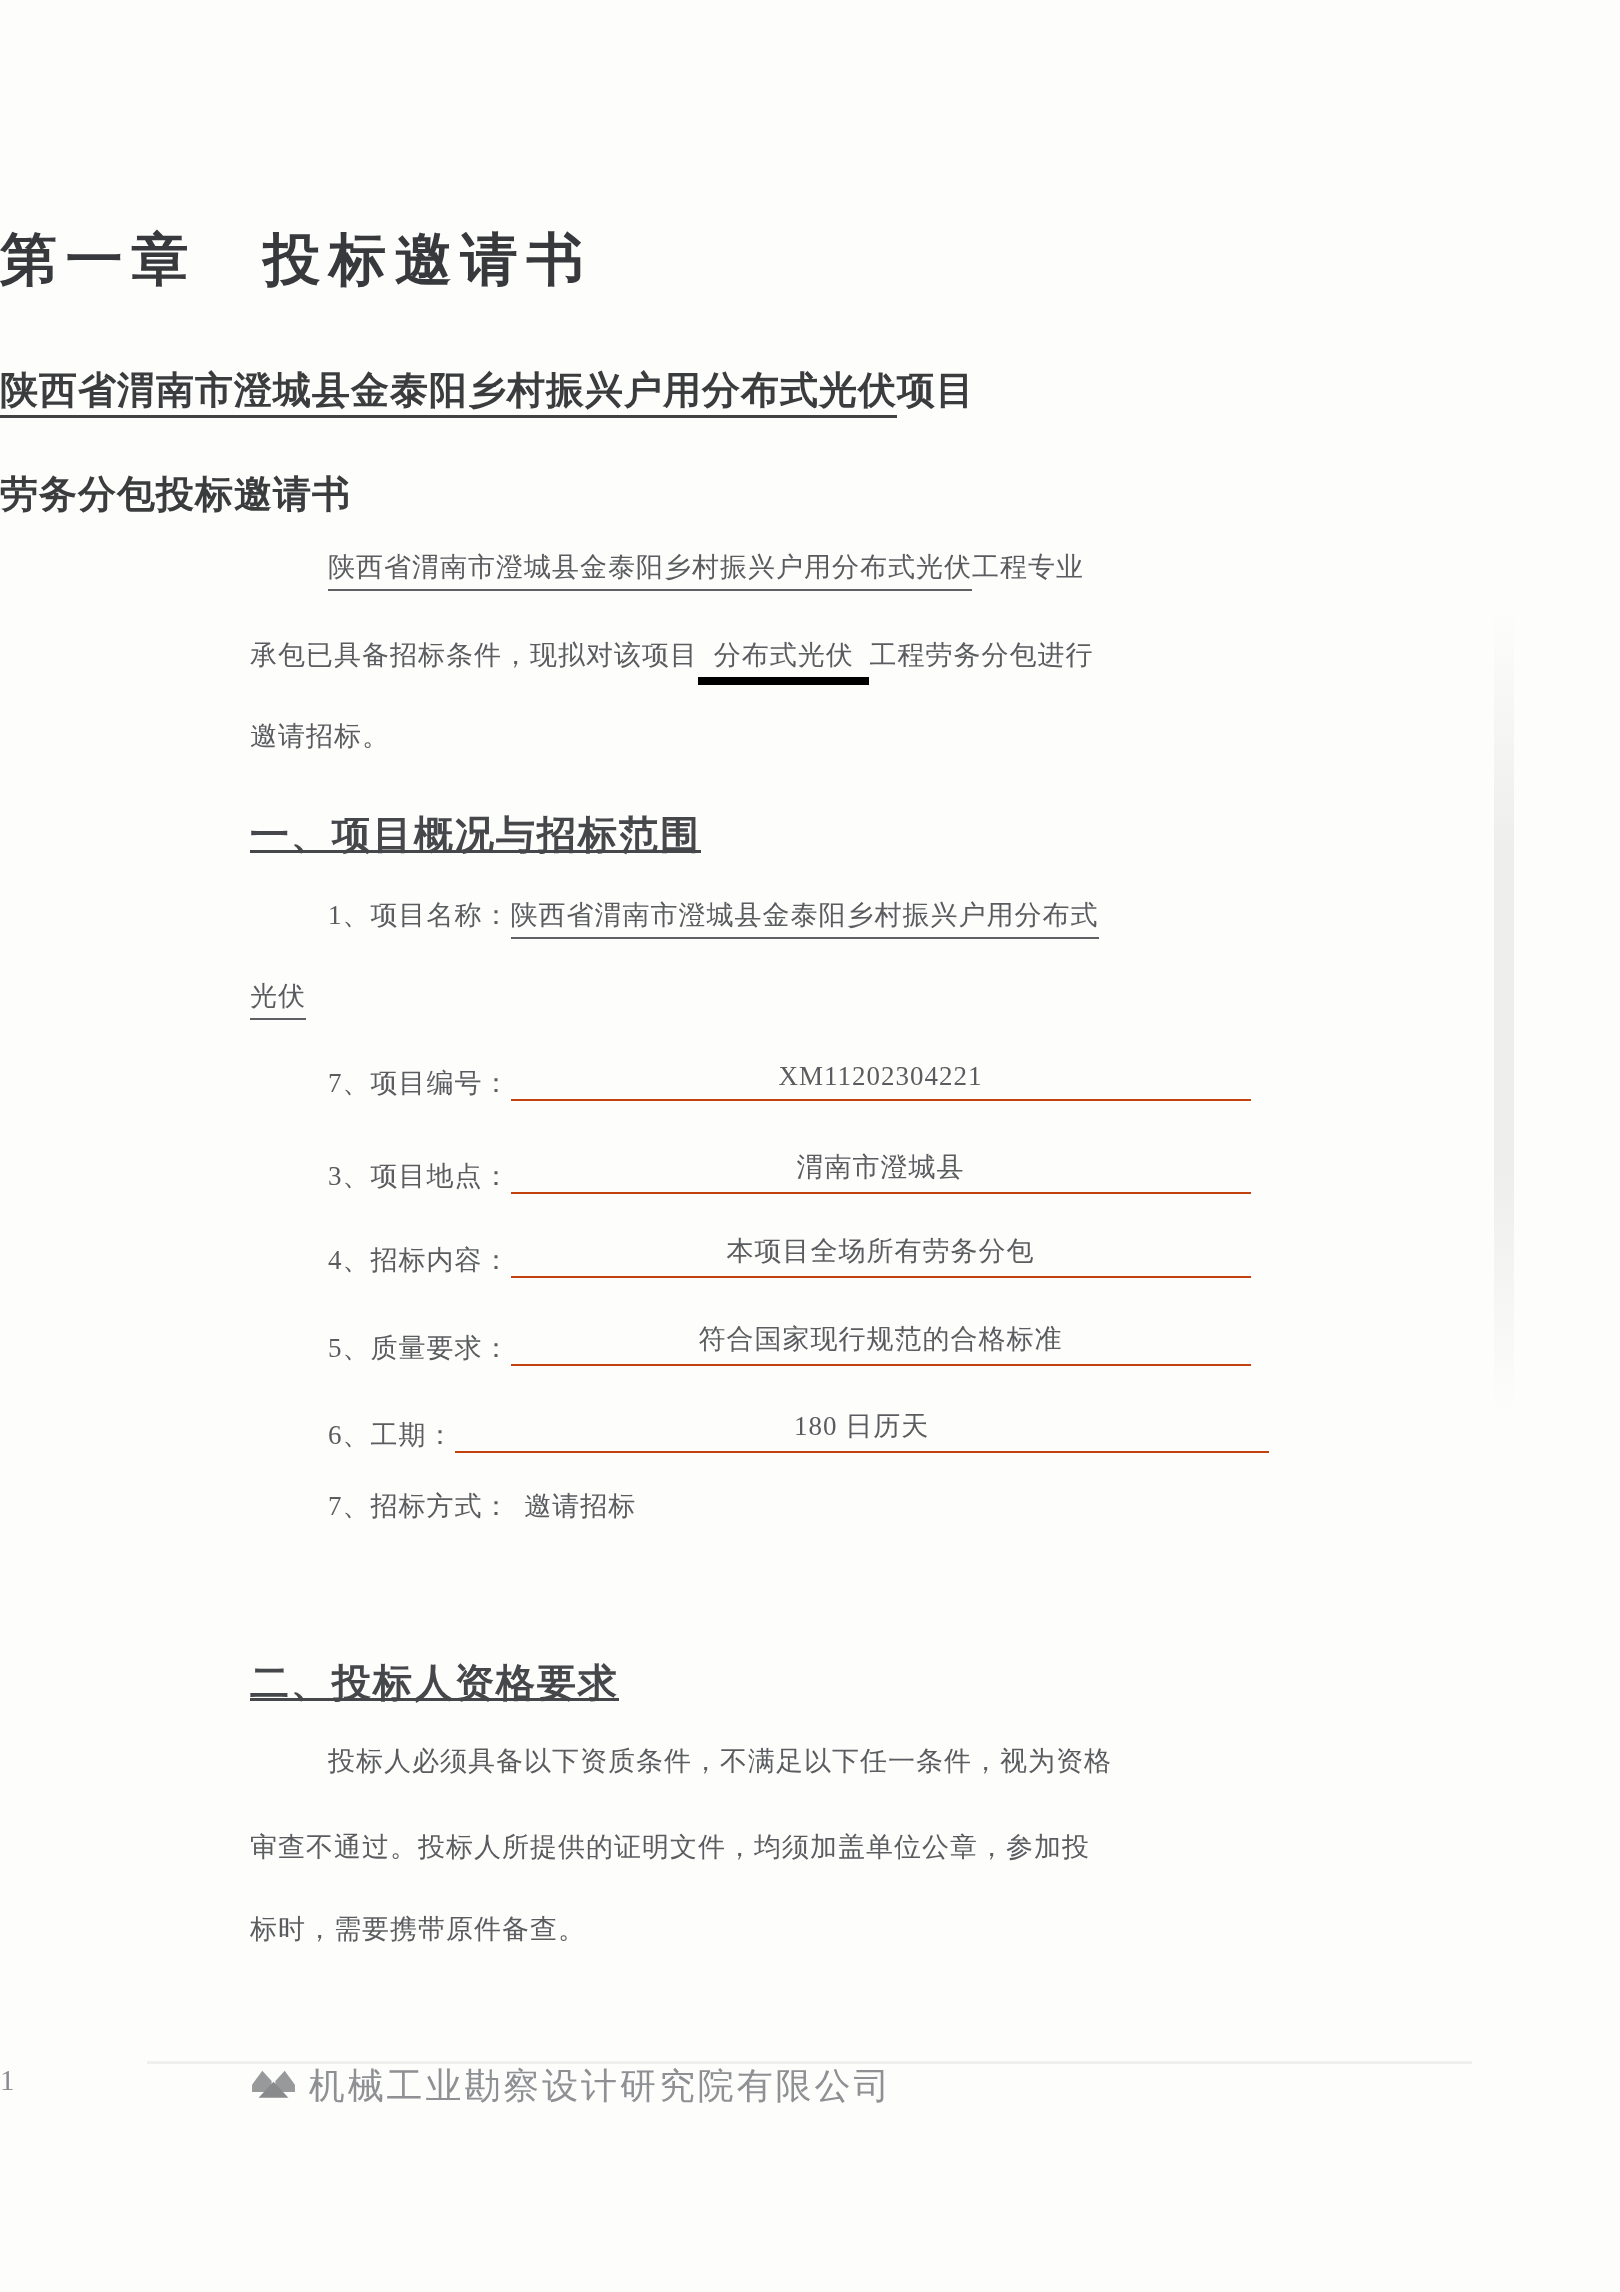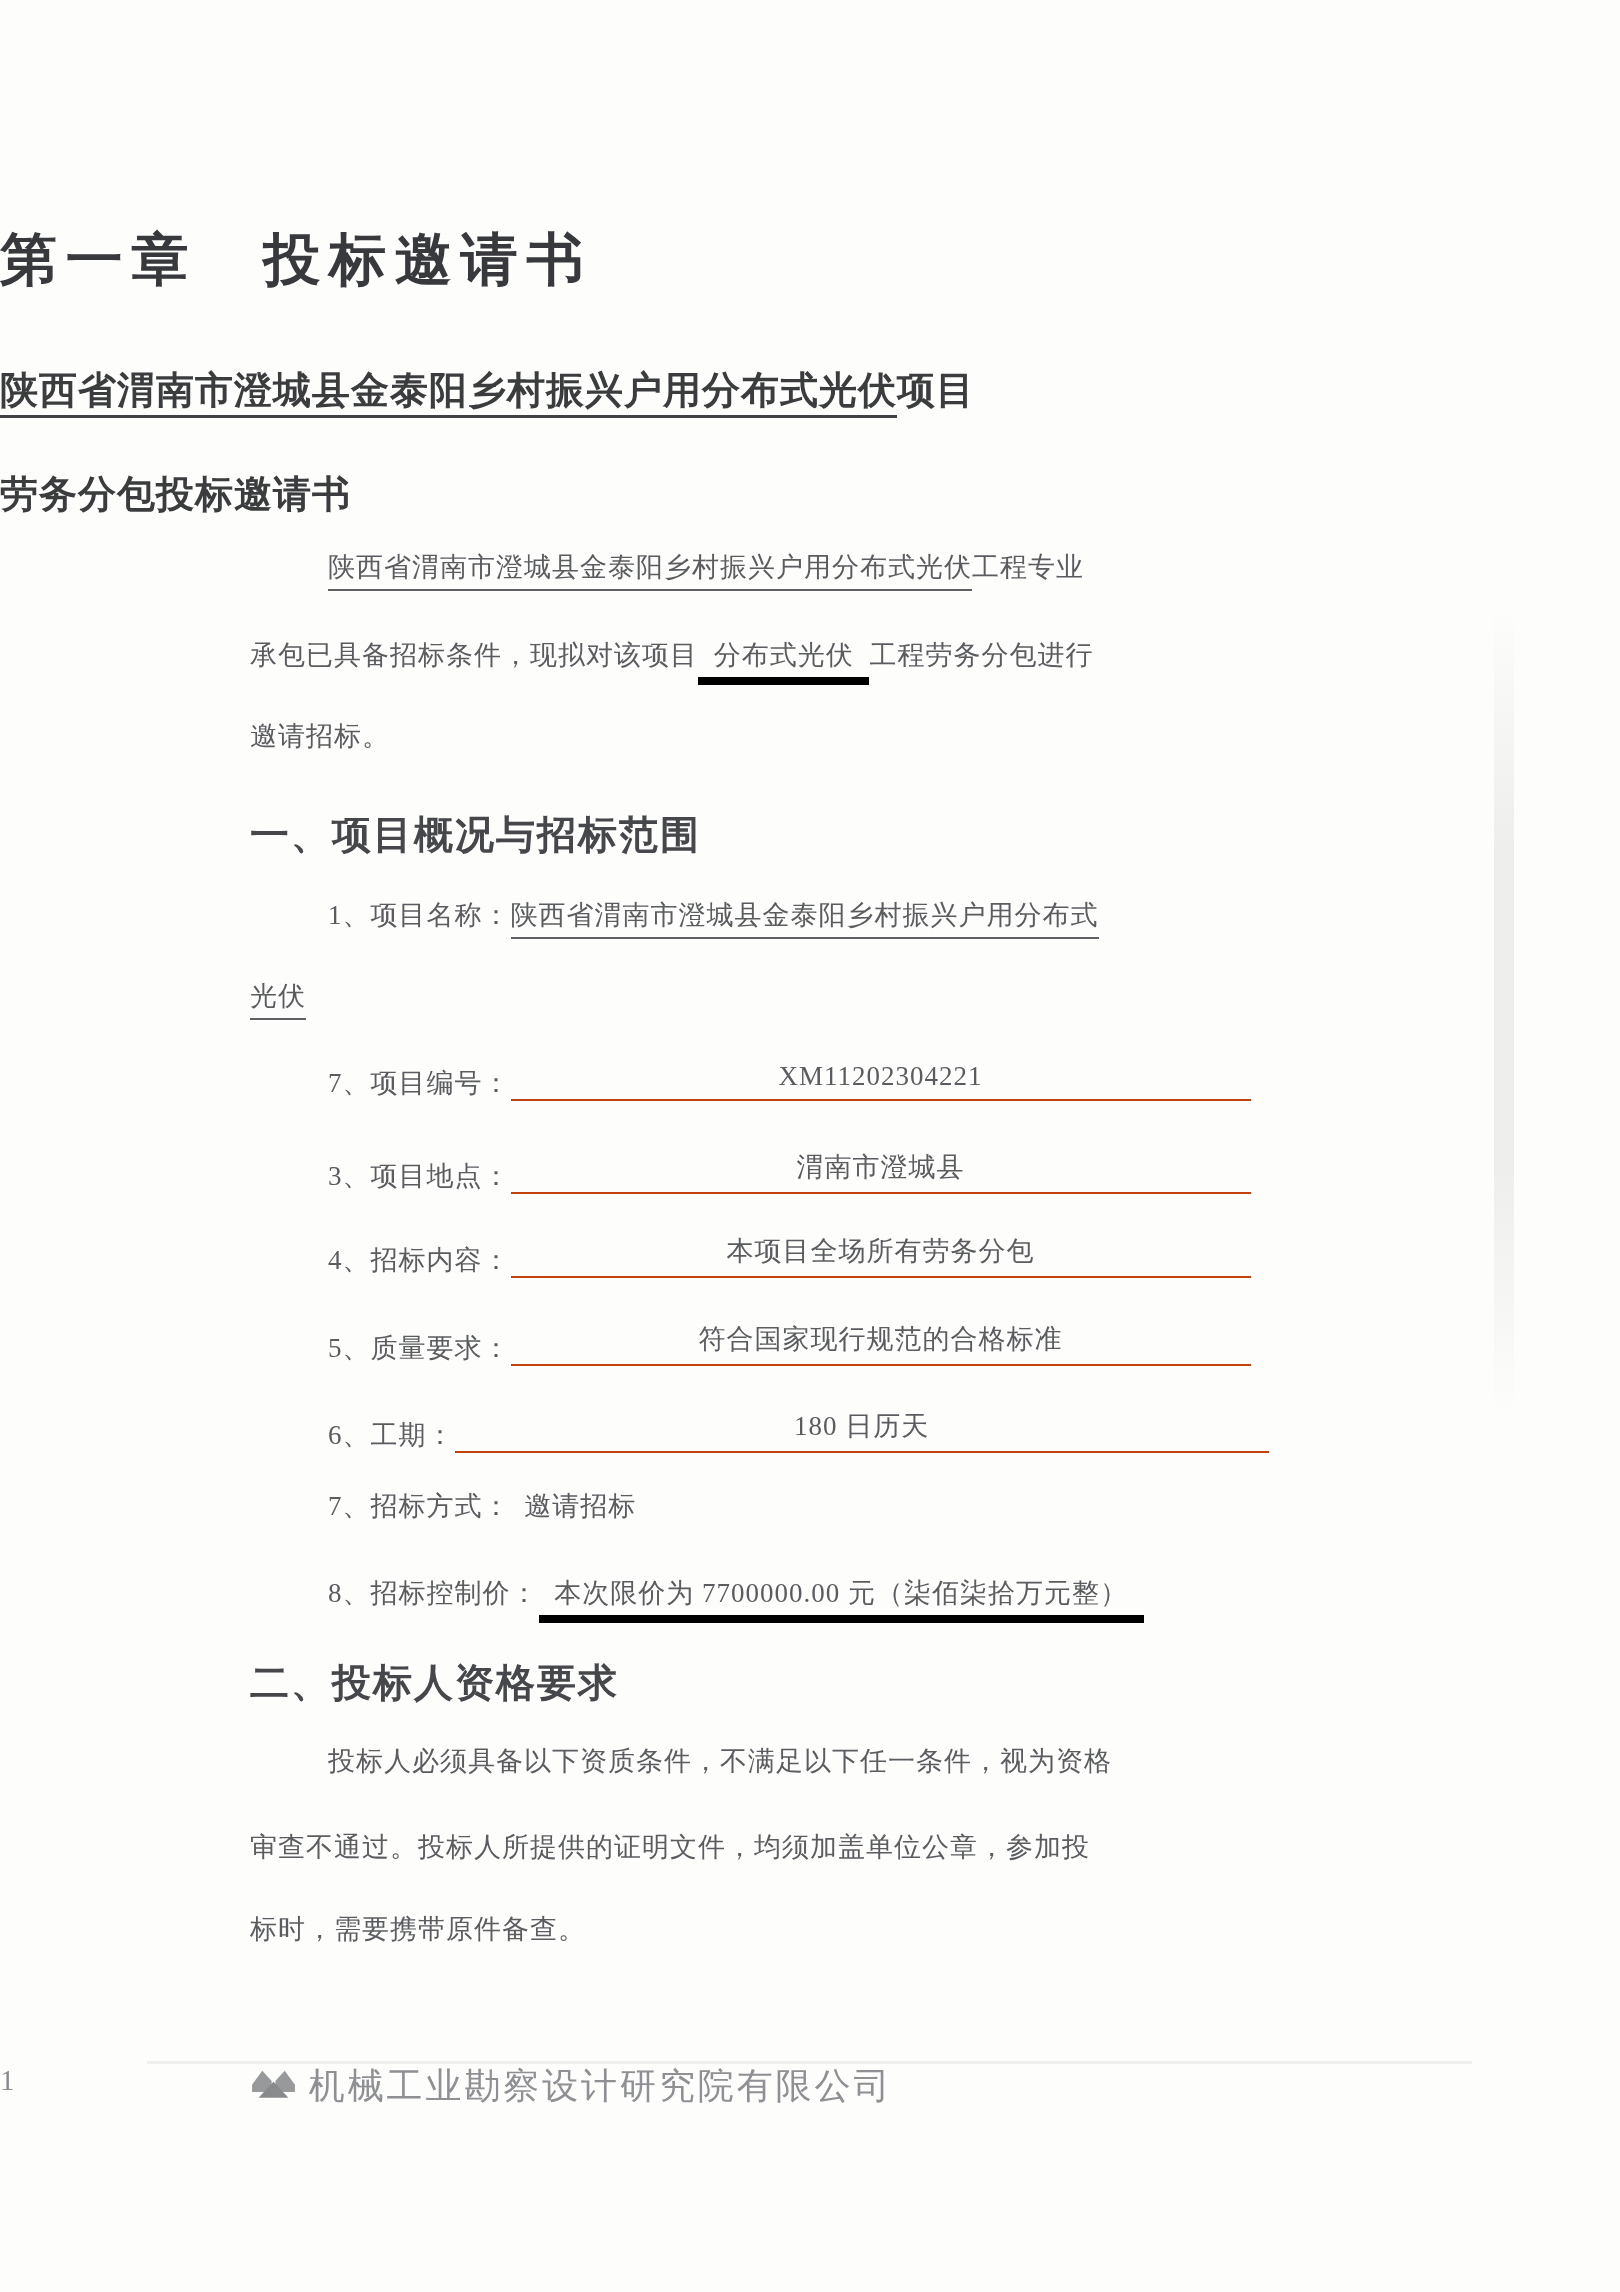--- a/index.html
+++ b/index.html
@@ -28,20 +28,21 @@
     font-family:"Liberation Serif","DejaVu Serif",serif;
     font-size:27px;color:#5b5c5f;letter-spacing:1px;white-space:nowrap;
   }
   .u{border-bottom:2px solid #5f6064;padding-bottom:6.9px;}
   .u-pad{border-bottom:8px solid #000000;padding:0 15.7px 6.9px 15.7px;}
 
   .heading{
     font-family:"Liberation Sans","DejaVu Sans",sans-serif;
     font-weight:bold;font-size:39px;color:#46474a;letter-spacing:2px;
     white-space:nowrap;
+    text-decoration:underline;
   }
 
   .blank{
     display:inline-block;border-bottom:2px solid #c2410c;
     text-align:center;vertical-align:bottom;padding-bottom:6.9px;
   }
   .blank.w1{width:740px;}
   .blank.w2{width:814px;}
   .val-gap{margin-left:13.7px;}
 
@@ -111,23 +112,20 @@
   </div>
 
   <div class="abs body-text" style="left:328px;top:1408px">
     <span>6、工期：</span><span class="blank w2"><span>180 日历天</span></span>
   </div>
 
   <div class="abs body-text" style="left:328px;top:1488px">
     <span>7、招标方式：</span><span class="val-gap">邀请招标</span>
   </div>
 
-  <div class="abs body-text" style="left:328px;top:1575px">
-    <span>8、招标控制价：</span><span class="u-pad">本次限价为 7700000.00 元（柒佰柒拾万元整）</span>
-  </div>
 
   <div class="abs heading" style="left:250px;top:1656px">二、投标人资格要求</div>
 
   <div class="abs body-text" style="left:328px;top:1743px">投标人必须具备以下资质条件，不满足以下任一条件，视为资格</div>
   <div class="abs body-text" style="left:250px;top:1829px">审查不通过。投标人所提供的证明文件，均须加盖单位公章，参加投</div>
   <div class="abs body-text" style="left:250px;top:1911px">标时，需要携带原件备查。</div>
 
   <div class="abs scan-band"></div>
 
   <div class="abs footer-rule"></div>

